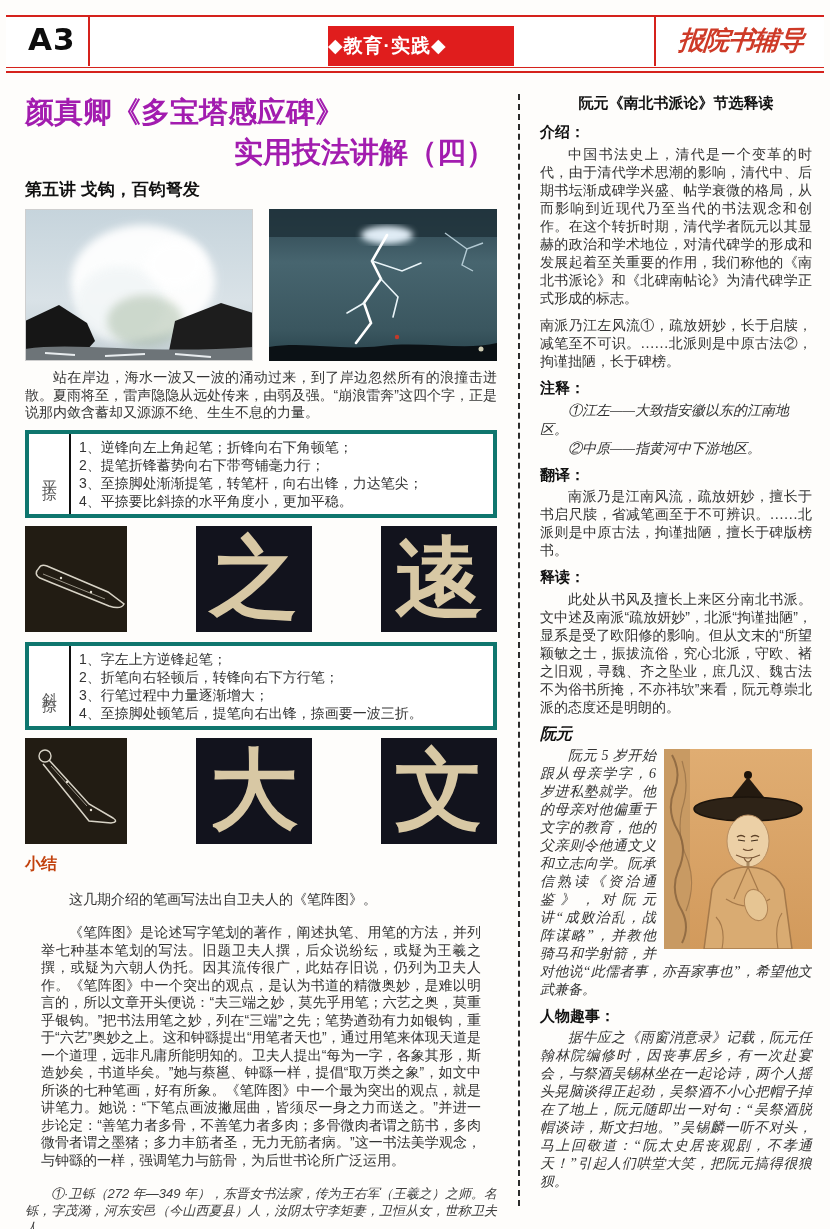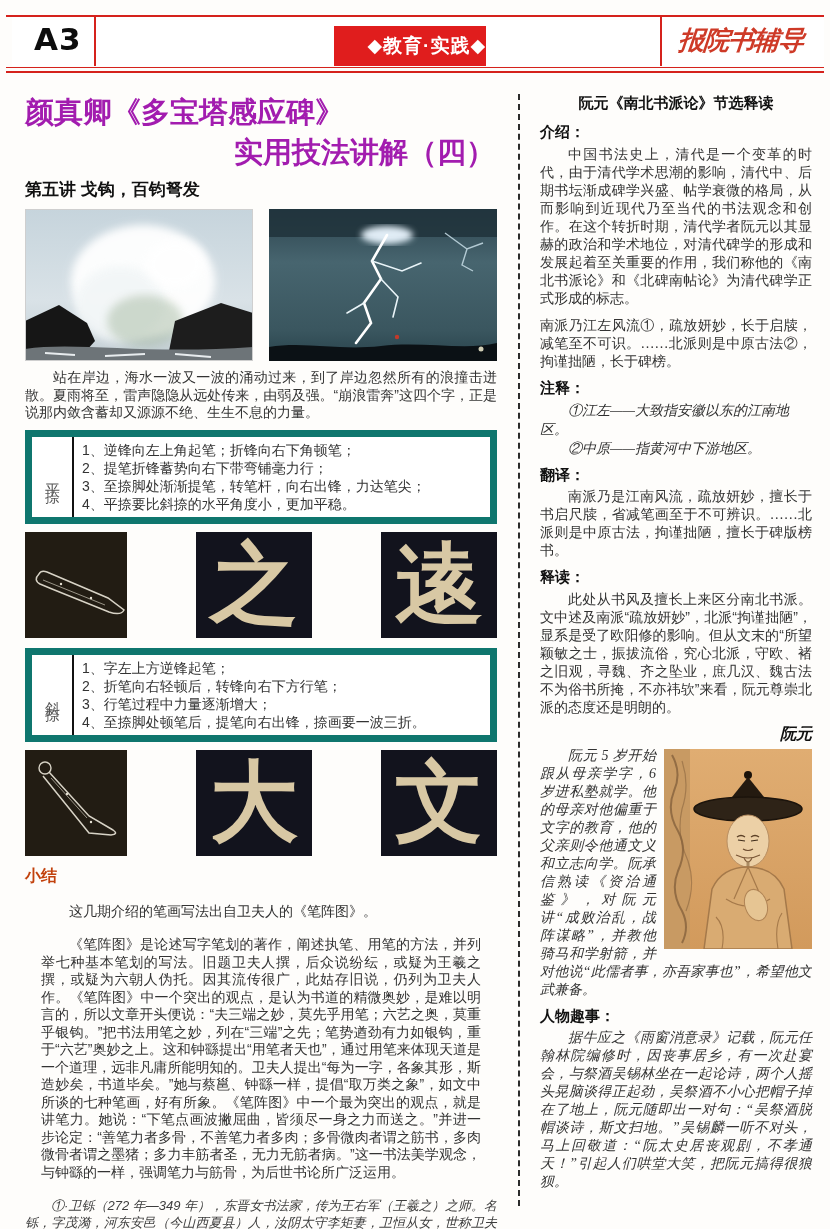--- a/index.html
+++ b/index.html
@@ -1,47 +1,47 @@
 <!DOCTYPE html>
 <html><head>
 <meta charset="utf-8">
 <style>
   html,body{margin:0;padding:0;background:#e8e8e8;}
   .page{position:relative;width:830px;height:1229px;background:#fefdfb;overflow:hidden;
         font-family:"Liberation Sans","DejaVu Sans",sans-serif;color:#222;margin:0 auto;}
   
   .rule-top{position:absolute;left:6px;right:6px;top:15px;height:2px;background:#d5221c;}
-  .band{position:absolute;left:12px;right:6px;top:17px;height:49px;background:#fff;}
+  .band{position:absolute;left:6px;right:6px;top:17px;height:49px;background:#fff;}
   .pageno{position:absolute;left:22px;top:4px;font-size:31px;font-weight:bold;color:#0d0d0d;
           font-family:"DejaVu Sans",sans-serif;letter-spacing:1px;}
   .vline{position:absolute;top:0;width:2px;height:49px;background:#d5221c;}
   .v1{left:82px}.v2{left:648px}
-  .banner{position:absolute;left:322px;top:9px;width:152px;height:40px;background:#e01d1d;
-          color:#fff;display:flex;align-items:center;justify-content:flex-end;
+  .banner{position:absolute;left:322px;top:9px;width:186px;height:40px;background:#e01d1d;
+          color:#fff;display:flex;align-items:center;justify-content:flex-start;
           font-weight:bold;font-size:19px;letter-spacing:1px;}
   .masthead{position:absolute;right:10px;top:6px;width:146px;text-align:center;color:#ce3a27;
             font-size:26px;font-weight:bold;font-family:"DejaVu Serif",serif;font-style:italic;
             transform:skewX(-5deg);letter-spacing:-1px;}
   .rule-a{position:absolute;left:6px;right:6px;top:67px;height:1px;background:#d5221c;}
   .rule-b{position:absolute;left:6px;right:6px;top:71px;height:2px;background:#d5221c;}
   
   .divider{position:absolute;left:518px;top:94px;height:1112px;width:0;border-left:2px dashed #2b2b2b;}
   .col-left{position:absolute;left:25px;top:92px;width:472px;}
   .col-right{position:absolute;left:540px;top:94px;width:272px;}
   
   .title{margin:0 0 6px 0;color:#a21caf;font-size:29px;line-height:40px;font-weight:bold;
          font-family:"Liberation Serif","DejaVu Serif",serif;}
   .title .t1{display:block;}
   .title .t2{display:block;text-align:right;padding-right:2px;}
   .lecture{font-weight:bold;font-size:17px;margin:2px 0 8px 0;color:#111;}
   .photos{display:flex;justify-content:space-between;margin:2px 0 8px 0;}
   .photo{width:228px;height:152px;}
   .photo svg{display:block;}
   .intro{font-size:14px;line-height:17.5px;text-align:justify;text-indent:2em;color:#333;margin:0 0 8px 0;}
-  .rule-table{border:7px solid #0f766e;display:flex;margin:0 0 8px 0;background:#fff;}
+  .rule-table{border:4px solid #0f766e;display:flex;margin:0 0 8px 0;background:#fff;}
   .rule-label{width:40px;border-right:2px solid #111;display:flex;align-items:center;justify-content:center;
               font-size:15px;color:#555;writing-mode:vertical-rl;letter-spacing:6px;}
   .rule-lines{flex:1;padding:4px 8px;font-size:14px;line-height:18px;color:#333;}
   .tiles{display:flex;justify-content:space-between;margin:0 0 10px 0;}
   .tile{height:106px;display:flex;align-items:center;justify-content:center;overflow:hidden;}
   .tile.diagram{width:102px;background:#221c13;}
   .tile.char{width:116px;background:#12131d;color:#d8c8a4;
              font-family:"DejaVu Serif","Liberation Serif",serif;font-size:88px;font-weight:bold;}
   .summary-h{font-weight:bold;font-size:16px;margin:4px 0 3px 0;color:#c2410c;}
   .body-p{font-size:14px;line-height:17.5px;text-align:justify;text-indent:2em;color:#333;margin:16px;}
@@ -52,21 +52,21 @@
   .label{font-weight:bold;font-size:15px;margin:8px 0 3px 0;color:#111;
          font-family:"Liberation Serif",serif;}
   .r-p{font-size:14px;line-height:18px;text-align:justify;text-indent:2em;color:#333;margin:0;}
   .quote{font-family:"Liberation Serif",serif;margin:10px 0 4px 0;font-size:14px;line-height:18px;
          color:#333;text-align:justify;}
   .note-item{font-family:"Liberation Serif",serif;font-style:italic;font-size:14px;line-height:19px;
              text-indent:2em;color:#2f2f2f;}
   .kai{font-family:"Liberation Serif",serif;}
   .hand{font-family:"Liberation Serif",serif;font-style:italic;}
   .bio-h{font-weight:bold;font-family:"Liberation Serif",serif;font-style:italic;
-         font-size:16px;margin:8px 0 2px 0;color:#111;text-align:right;}
+         font-size:16px;margin:8px 0 2px 0;color:#111;}
   .bio-wrap{overflow:hidden;}
   .portrait{float:right;width:148px;height:200px;margin:2px 0 4px 8px;}
   .anecdote{clear:both;}
 </style>
 </head>
 <body>
 
 <div class="page">
 
   <div class="rule-top"></div>

